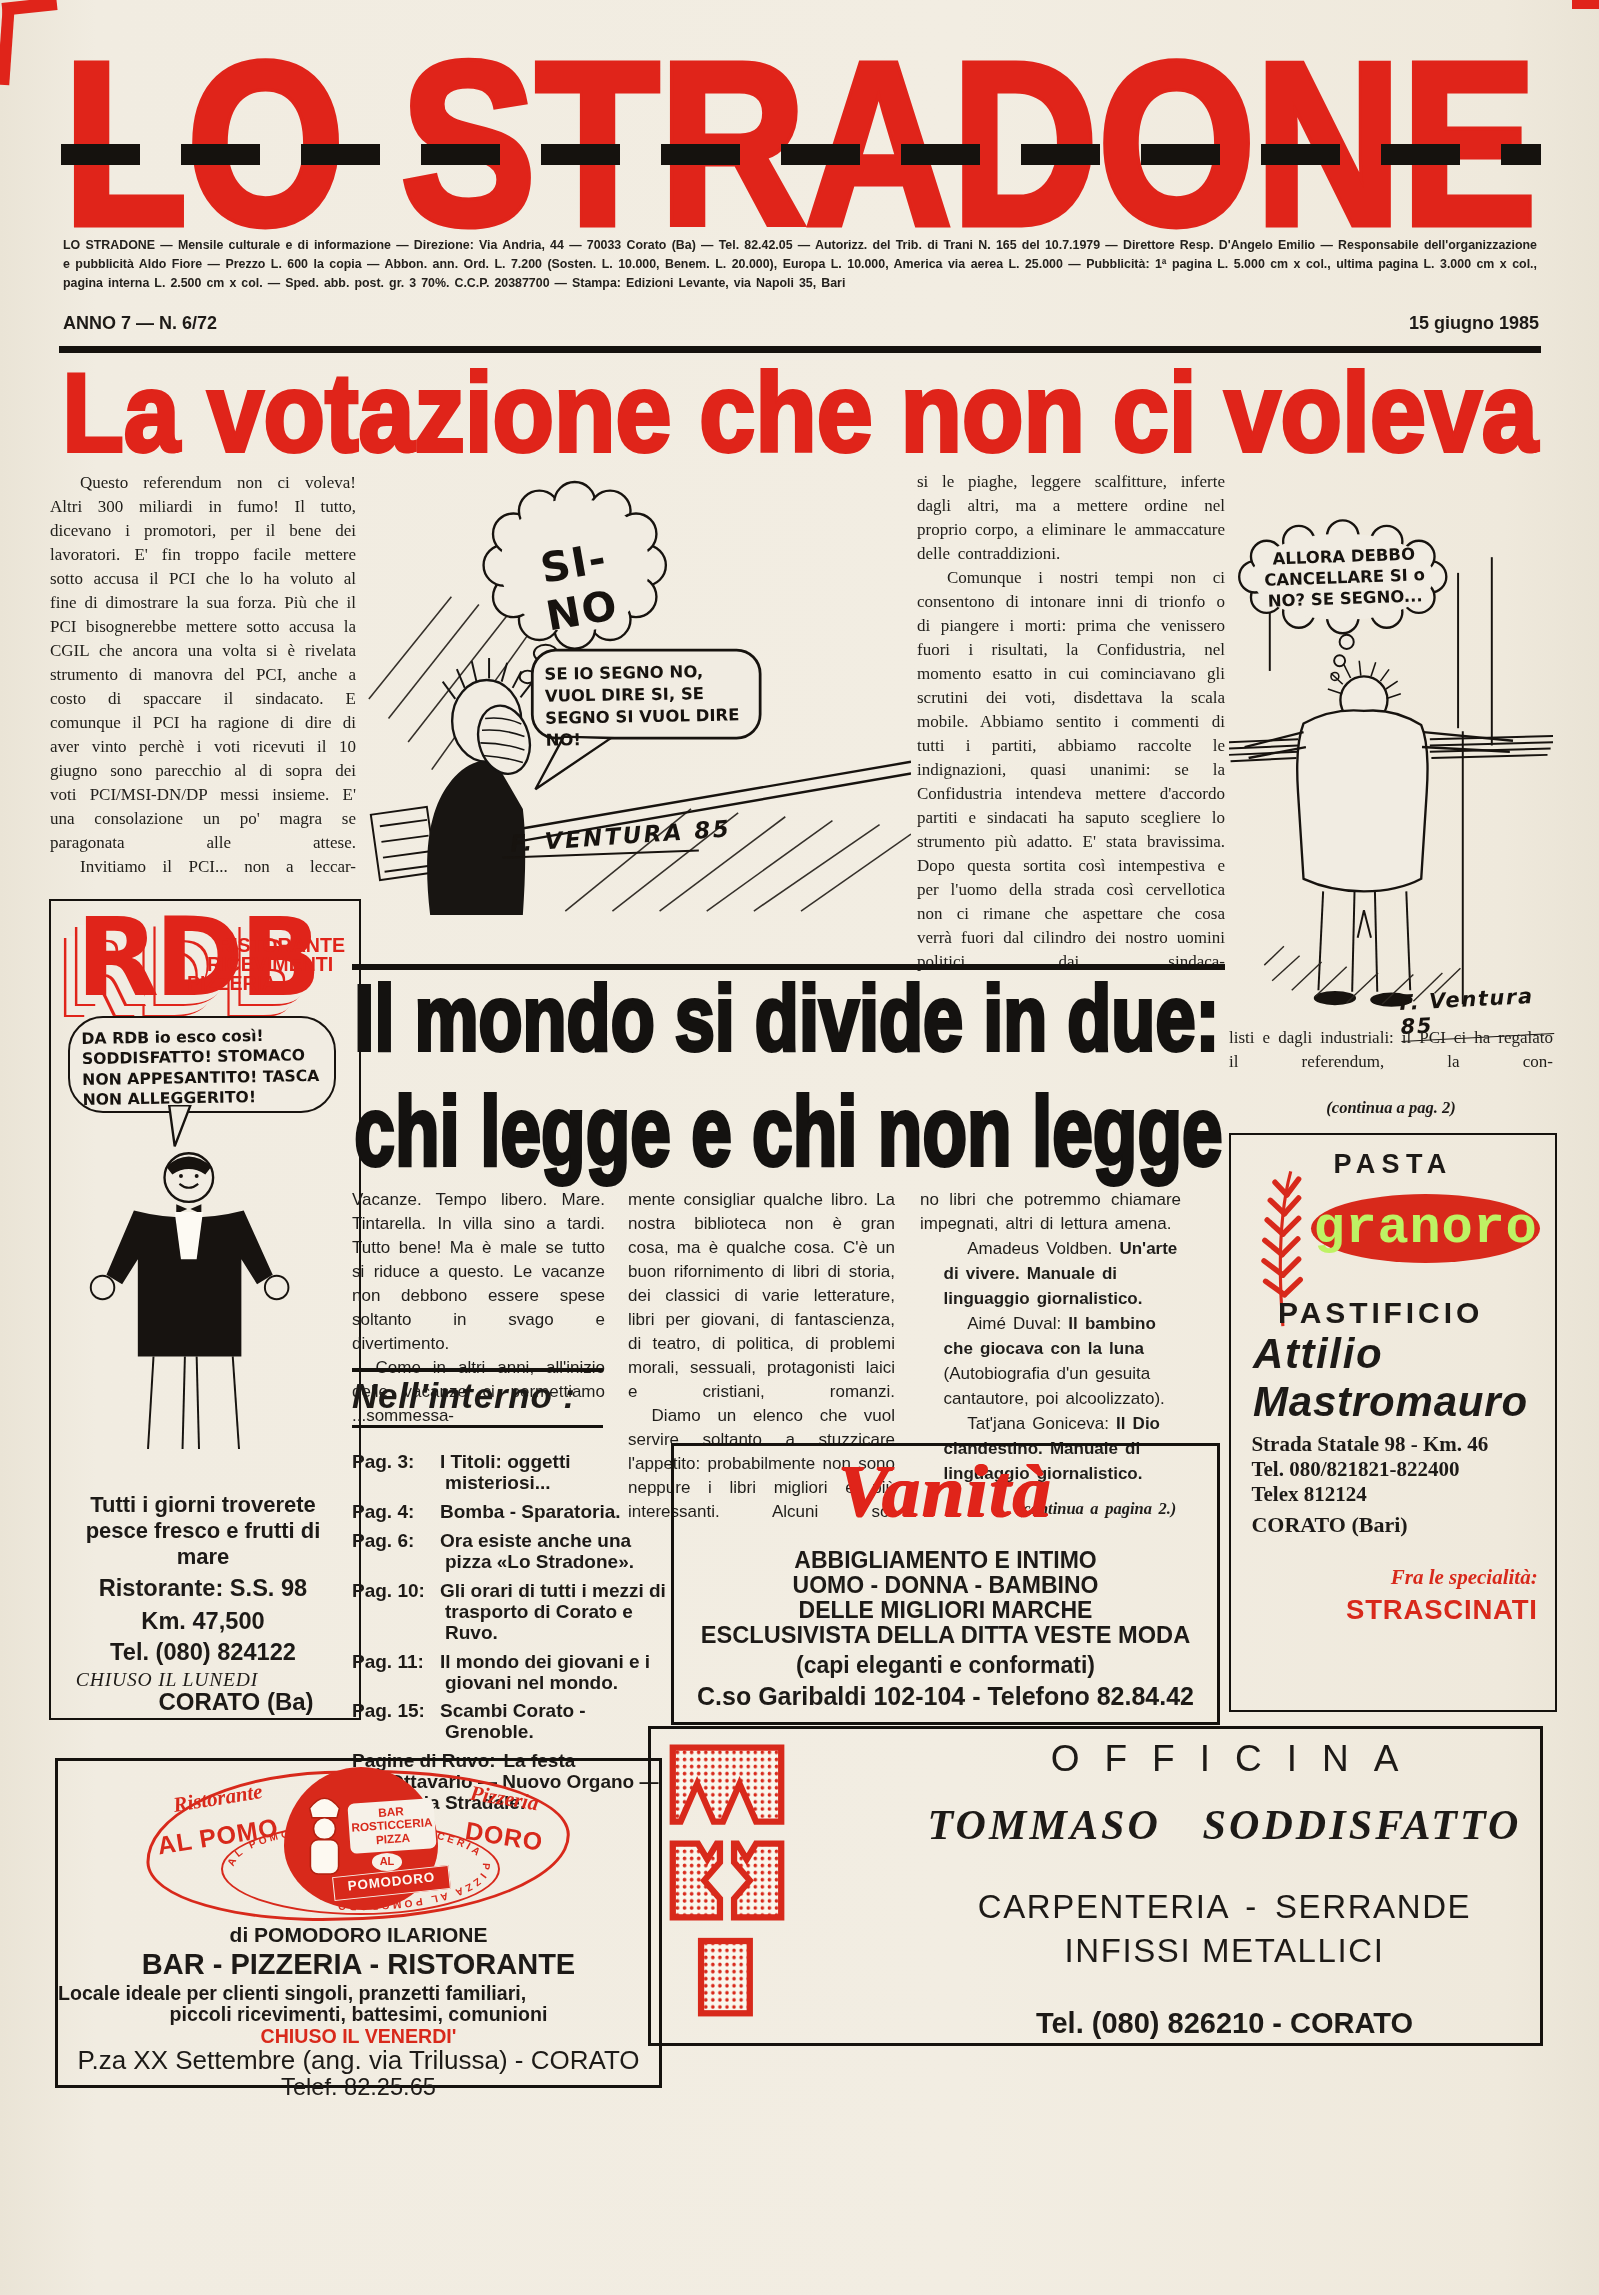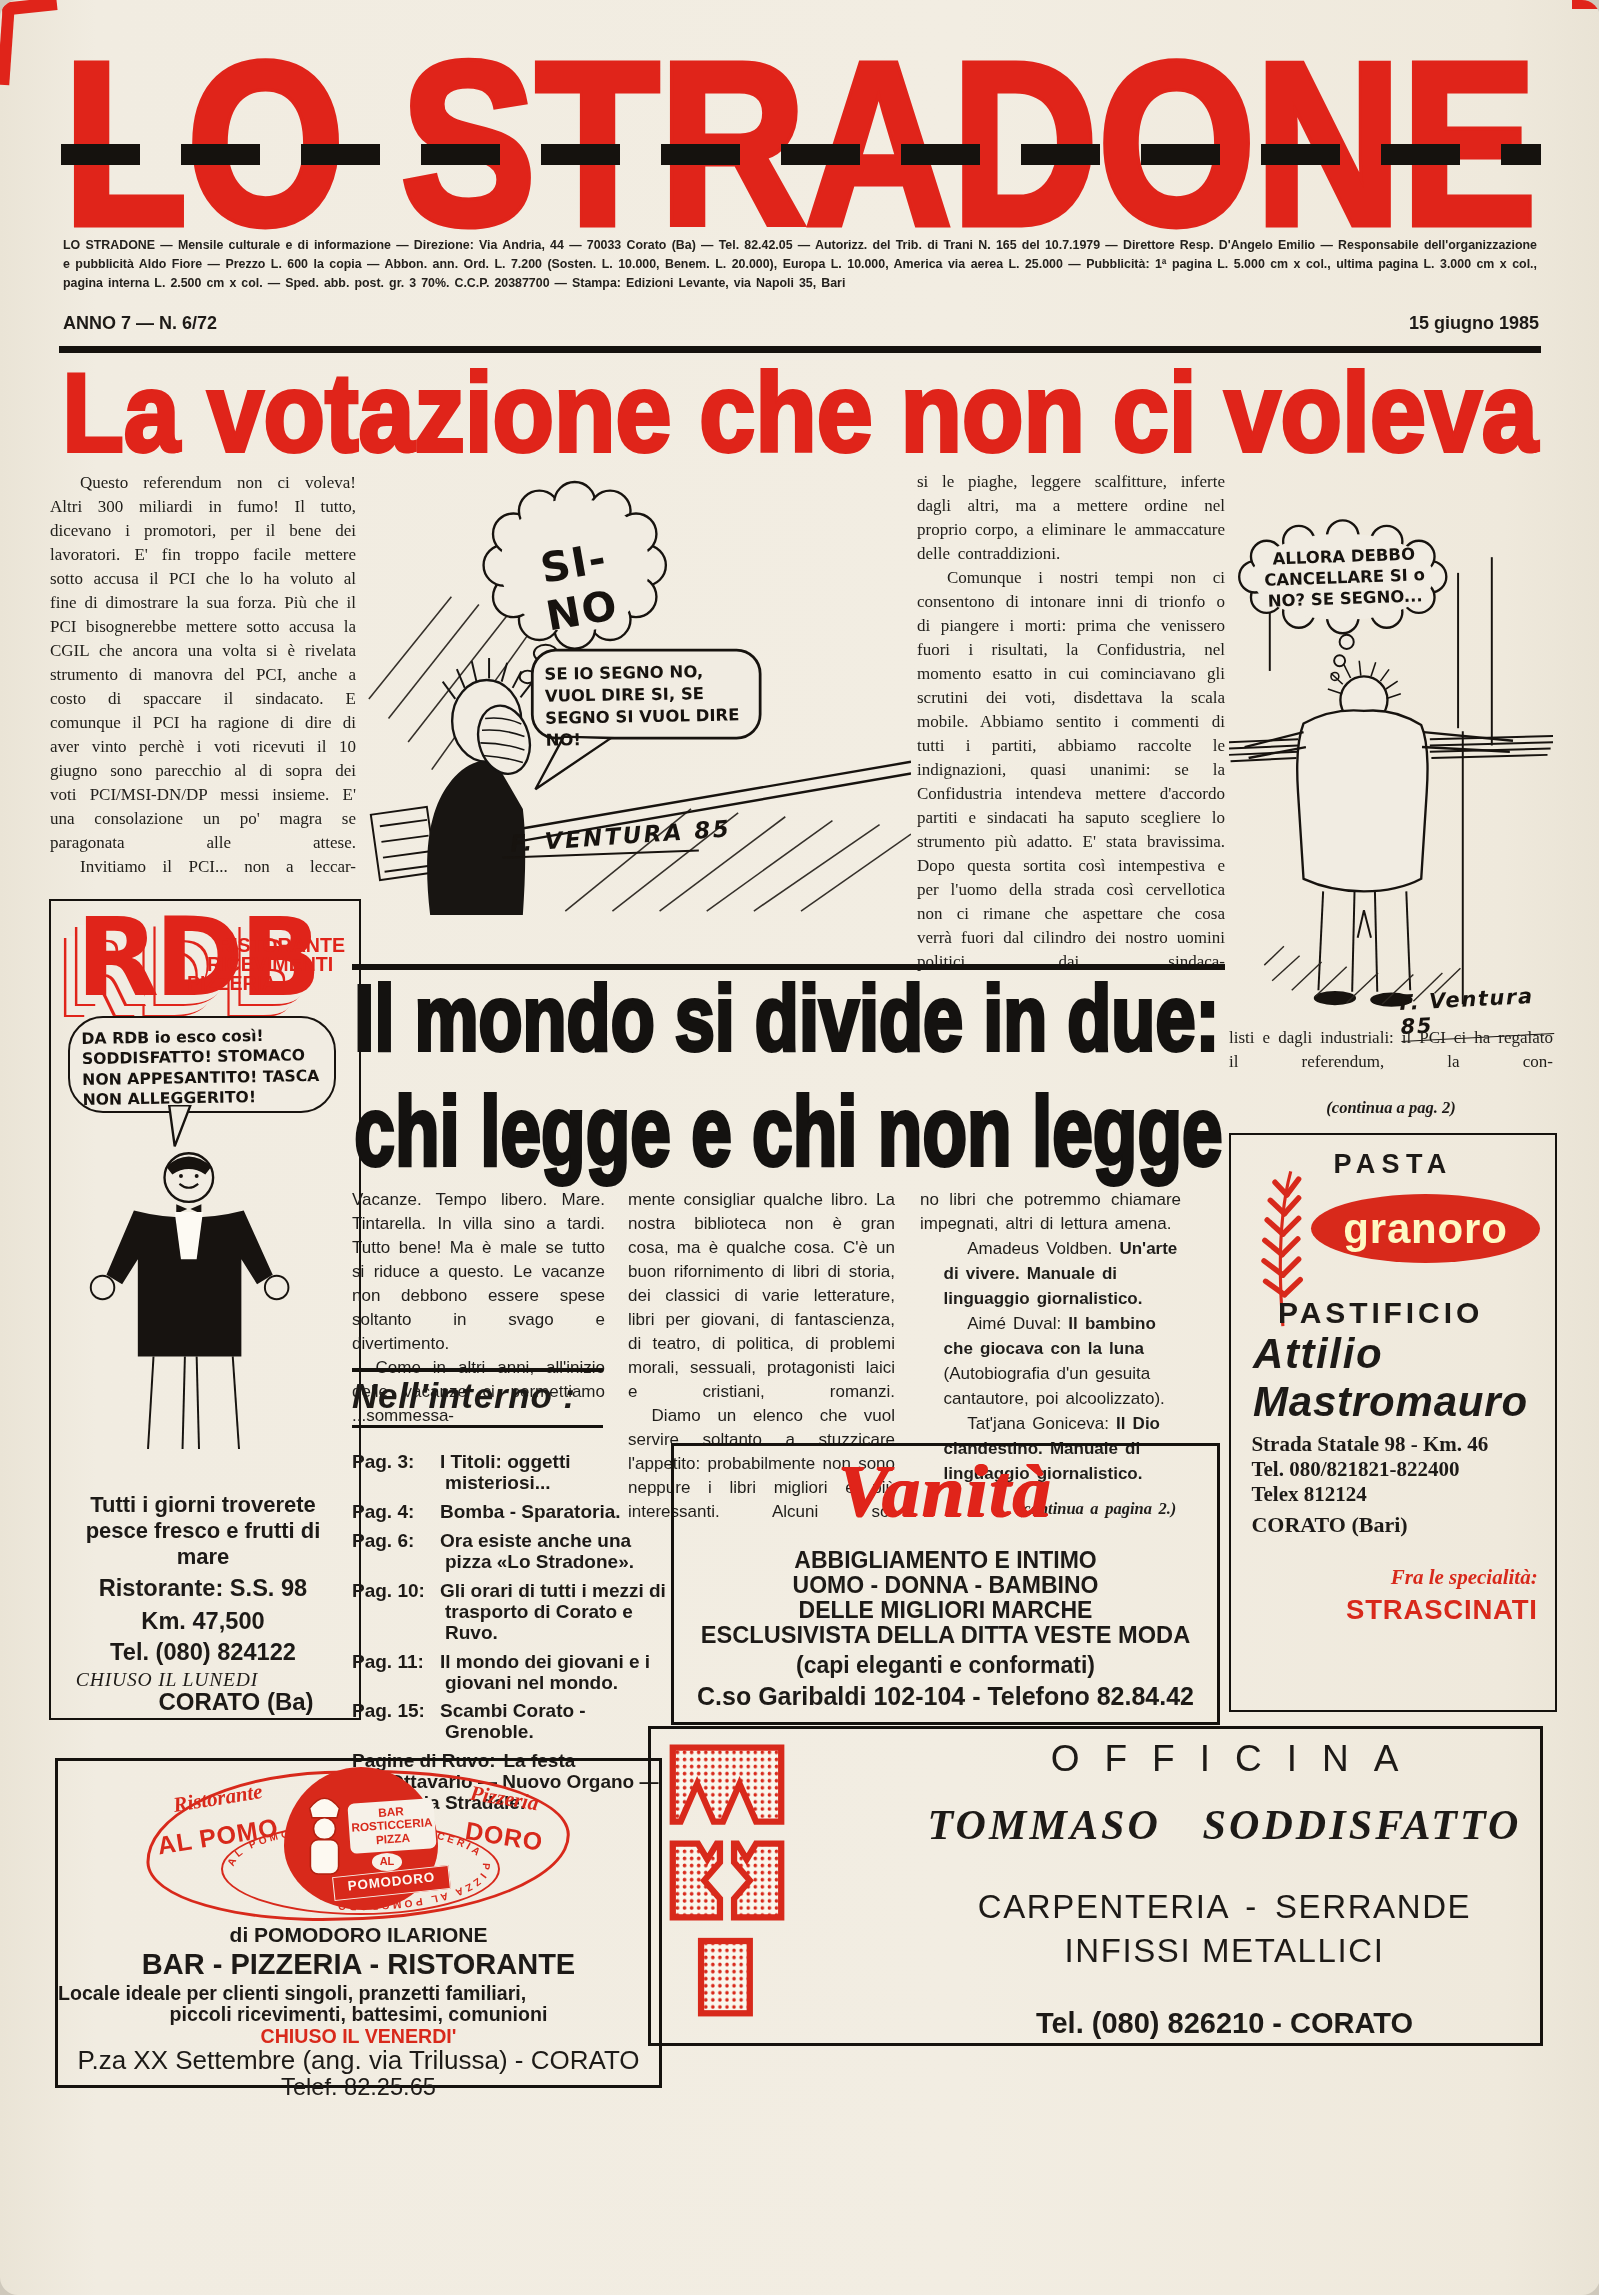--- a/index.html
+++ b/index.html
@@ -1,18 +1,18 @@
 <!DOCTYPE html>
 <html style="font-size:12.6px"><head>
 <meta charset="utf-8">
 <style>
   html,body{margin:0;padding:0;background:#cfc9bc;}
   .page{position:relative;width:1600px;height:2295px;overflow:hidden;
         background:linear-gradient(90deg,#eae4d6 0%,#f1ece1 6%,#f2ede2 60%,#efe9dc 94%,#e9e3d5 100%);
-        font-family:"Liberation Sans",sans-serif;color:#1d1a17;border-radius:18px;}
+        font-family:"Liberation Sans",sans-serif;color:#1d1a17;}
   .abs{position:absolute;}
   .serif{font-family:"Liberation Serif",serif;}
   .red{color:#e0241a;}
   
   .body-col{font-family:"Liberation Serif",serif;font-size:17px;line-height:24px;
             text-align:justify;word-spacing:3.5px;color:#22201c;}
   .body-col p{margin:0;text-indent:30px;}
   .body-col p.noind{text-indent:0;}
   .fill{text-align-last:justify;}
   .sans-col{font-size:17px;line-height:24px;text-align:justify;word-spacing:2.4px;color:#1f1d1a;}
@@ -315,21 +315,21 @@
           <line x1="47" y1="114" x2="67" y2="94"></line>
         <line x1="48" y1="88" x2="28" y2="70"></line>
           <line x1="48" y1="88" x2="68" y2="68"></line>
         <line x1="50" y1="62" x2="32" y2="45"></line>
           <line x1="50" y1="62" x2="68" y2="42"></line>
         <line x1="53" y1="38" x2="38" y2="22"></line>
           <line x1="53" y1="38" x2="68" y2="18"></line>
       </g>
     </svg>
     <div class="abs" style="left:80px;top:59px;width:229px;height:69px;background:#d8291b;border-radius:50%;display:flex;align-items:center;justify-content:center;">
-      <span style="font-family:Liberation Sans, sans-serif;font-weight:bold;font-size:42px;color:#fef9c3;letter-spacing:0.8px;">granoro</span>
+      <span style="font-family:Liberation Mono, monospace;font-weight:bold;font-size:52px;color:#bef264;letter-spacing:0.8px;">granoro</span>
     </div>
     <div class="abs" style="left:47px;top:161px;font-size:30px;font-weight:bold;letter-spacing:3.9px;">PASTIFICIO</div>
     <div class="abs" style="left:22px;top:195px;font-size:42px;font-weight:bold;font-style:italic;letter-spacing:1.6px;">Attilio</div>
     <div class="abs" style="left:22px;top:243px;font-size:42px;font-weight:bold;font-style:italic;letter-spacing:0.8px;">Mastromauro</div>
     <div class="abs serif" style="left:20.4px;top:297px;font-size:21px;font-weight:bold;">Strada Statale 98 - Km. 46</div>
     <div class="abs serif" style="left:20.4px;top:322px;font-size:21px;font-weight:bold;">Tel. 080/821821-822400</div>
     <div class="abs serif" style="left:20.4px;top:347px;font-size:21px;font-weight:bold;">Telex 812124</div>
     <div class="abs serif" style="left:20.4px;top:377px;font-size:22px;font-weight:bold;">CORATO (Bari)</div>
     <div class="abs serif red" style="right:17.3px;top:430px;font-size:21px;font-weight:bold;font-style:italic;color:#d8291b;">Fra le specialità:</div>
     <div class="abs" style="right:17.3px;top:459px;font-size:27.5px;font-weight:bold;color:#d8291b;letter-spacing:0.8px;">STRASCINATI</div>

